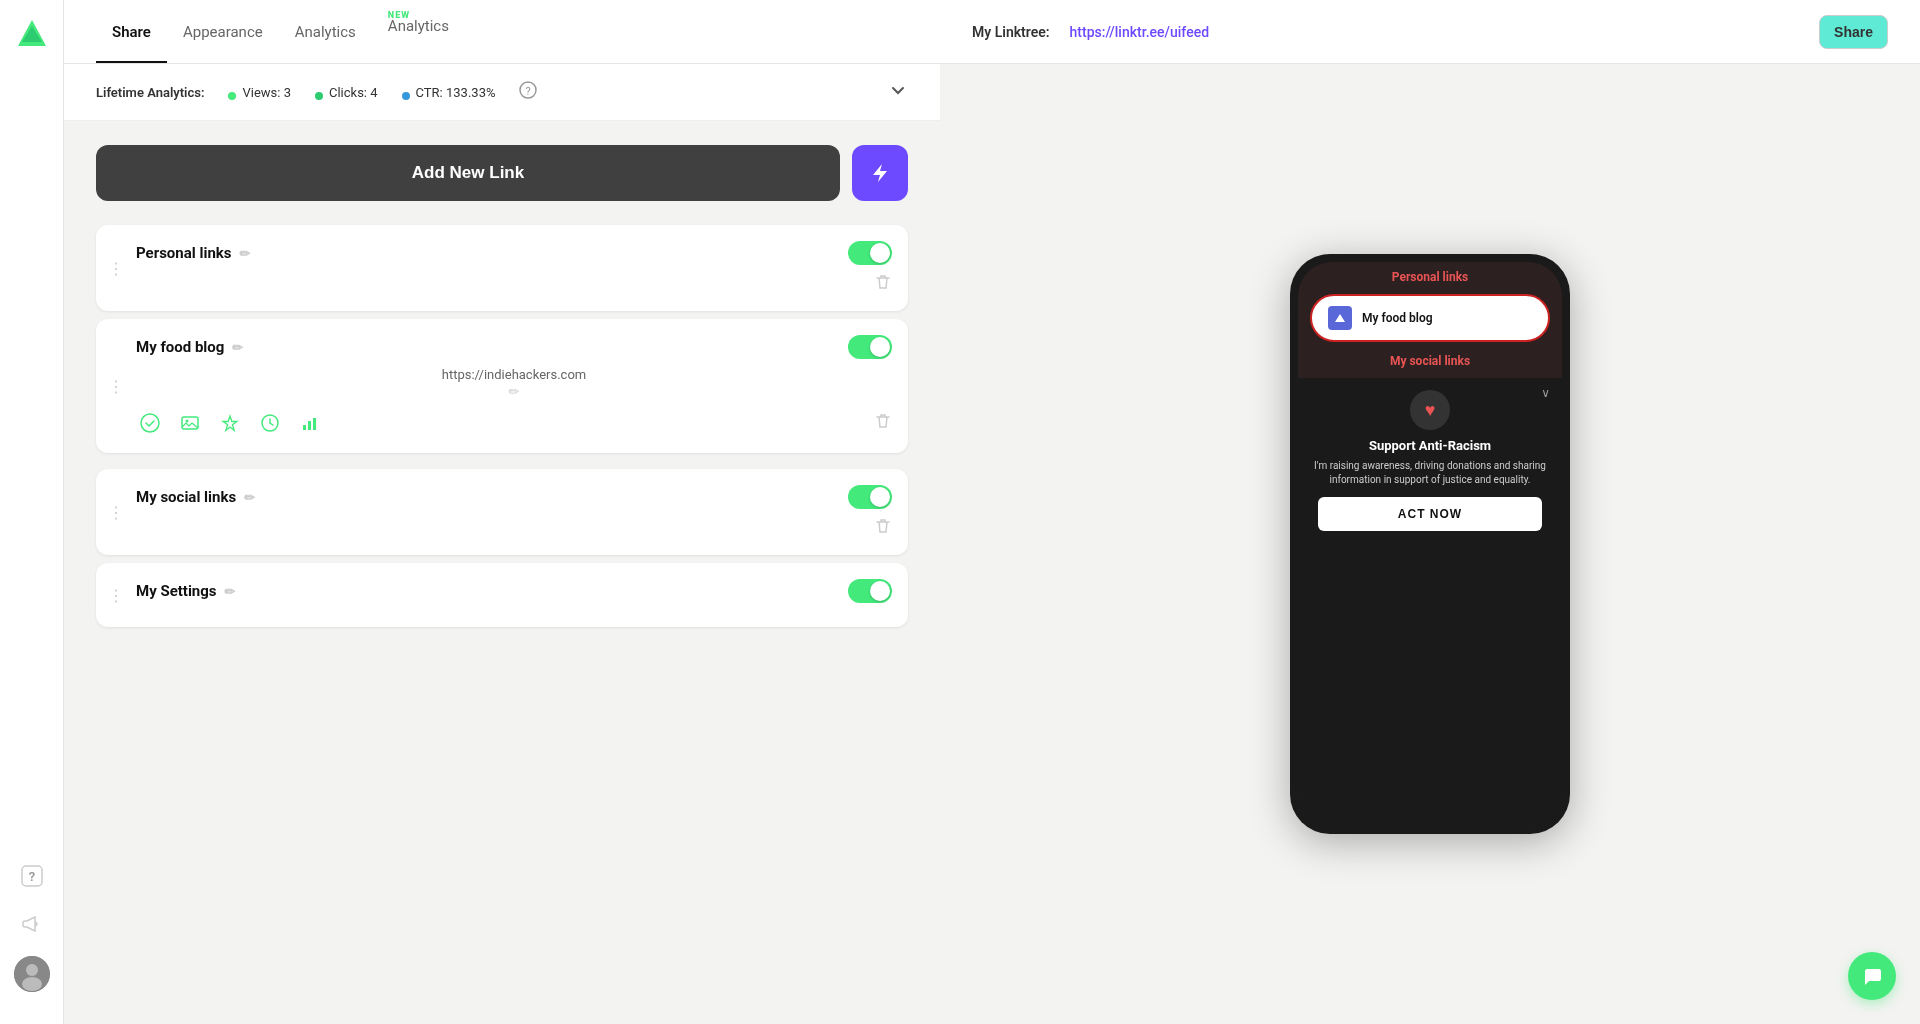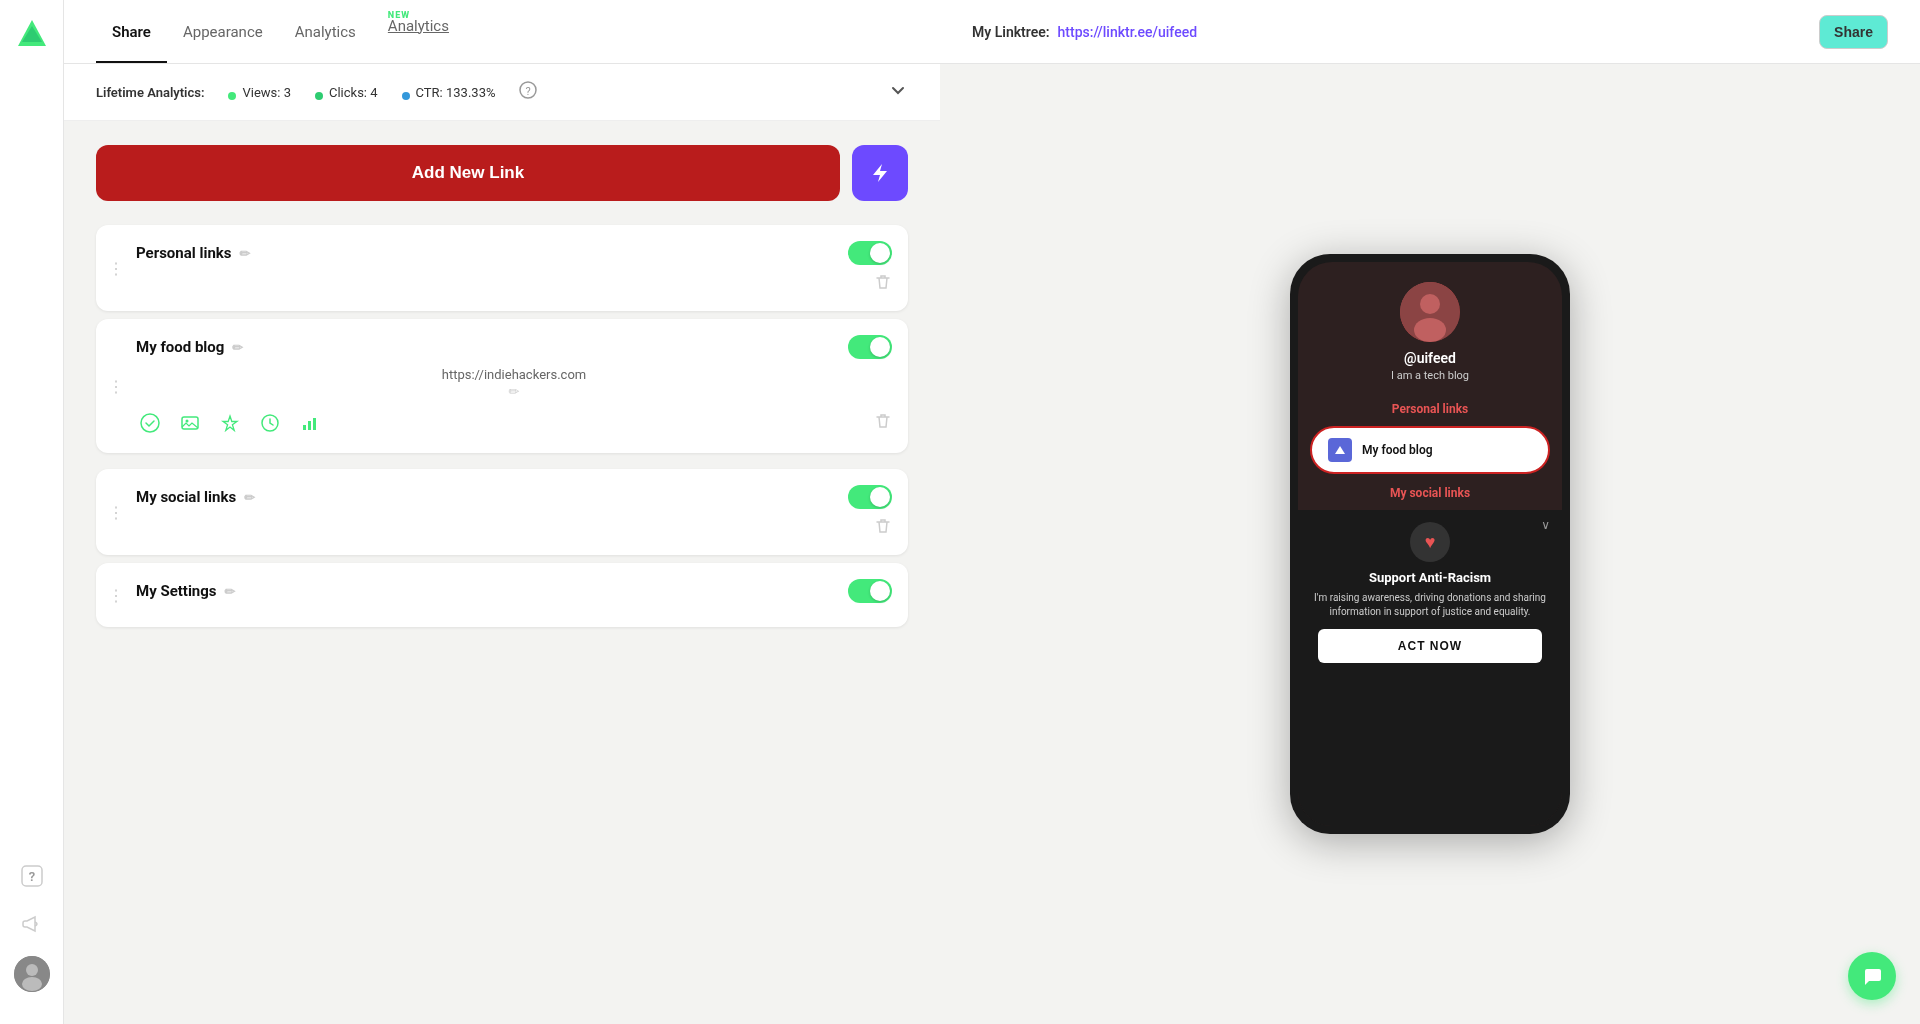--- a/index.html
+++ b/index.html
@@ -140,21 +140,21 @@
     }
 
     
     .add-link-row {
       display: flex;
       gap: 12px;
       margin-bottom: 24px;
     }
     .add-new-link-btn {
       flex: 1;
-      background: #b91c1c;
+      background: #404040;
       color: #fff;
       border: none;
       border-radius: 12px;
       padding: 10px;
       font-size: 17px;
       font-weight: 600;
       cursor: pointer;
       text-align: center;
     }
     .add-bolt-btn {
@@ -292,21 +292,21 @@
       justify-content: space-between;
       padding: 0 32px;
       height: 64px;
       border-bottom: 1px solid #e5e5e5;
     }
     .linktree-url {
       font-size: 14px;
       color: #333;
       display: flex;
       align-items: flex-end;
-      gap: 8px;
+      gap: 20px;
     }
     .linktree-url a {
       color: #6d4aff;
       text-decoration: none;
       font-weight: 500;
     }
     .share-btn {
       background: #5eead4;
       border: 1.5px solid #ccc;
       border-radius: 8px;
@@ -521,21 +521,21 @@
   <div class="top-nav">
     <a class="nav-tab active">
       <span>Share</span>
     </a>
     <a class="nav-tab">
       <span>Appearance</span>
     </a>
     <a class="nav-tab">
       <span>Analytics</span>
     </a>
-    <a class="nav-tab" style="position:relative;padding-top:8px;text-decoration:underline;">
+    <a class="nav-tab" style="position:relative;padding-top:8px;">
       <span style="position:absolute;top:10px;left:16px;font-size:9px;font-weight:800;color:#43e97b;letter-spacing:1px;">NEW</span>
       <span>Analytics</span>
     </a>
   </div>
 
   <div class="analytics-bar">
     <span class="analytics-label">Lifetime Analytics:</span>
     <div class="analytics-stat">
       <div class="dot dot-green"></div>
       <span>Views: 3</span>
@@ -701,31 +701,20 @@
       <span style="font-weight:600;">My Linktree:</span>
       <a href="#">https://linktr.ee/uifeed</a>
     </div>
     <button class="share-btn">Share</button>
   </div>
 
   <div class="phone-preview-area">
     <div class="phone-frame">
       <div class="phone-screen">
 
-        <div class="phone-profile">
-          <div class="phone-avatar">
-            <svg width="60" height="60" viewBox="0 0 60 60">
-              <circle cx="30" cy="30" r="30" fill="#8b4444"></circle>
-              <circle cx="30" cy="22" r="10" fill="#c06060"></circle>
-              <ellipse cx="30" cy="48" rx="16" ry="12" fill="#c06060"></ellipse>
-            </svg>
-          </div>
-          <div class="phone-username">@uifeed</div>
-          <div class="phone-bio">I am a tech blog</div>
-        </div>
 
         <div class="phone-section-label">Personal links</div>
 
         <div class="phone-link-item">
           <div class="phone-link-logo">
             <svg width="18" height="18" viewBox="0 0 18 18">
               <rect width="18" height="18" rx="3" fill="#5a67d8"></rect>
               <path d="M4 13L9 5l5 8H4z" fill="#fff"></path>
             </svg>
           </div>

